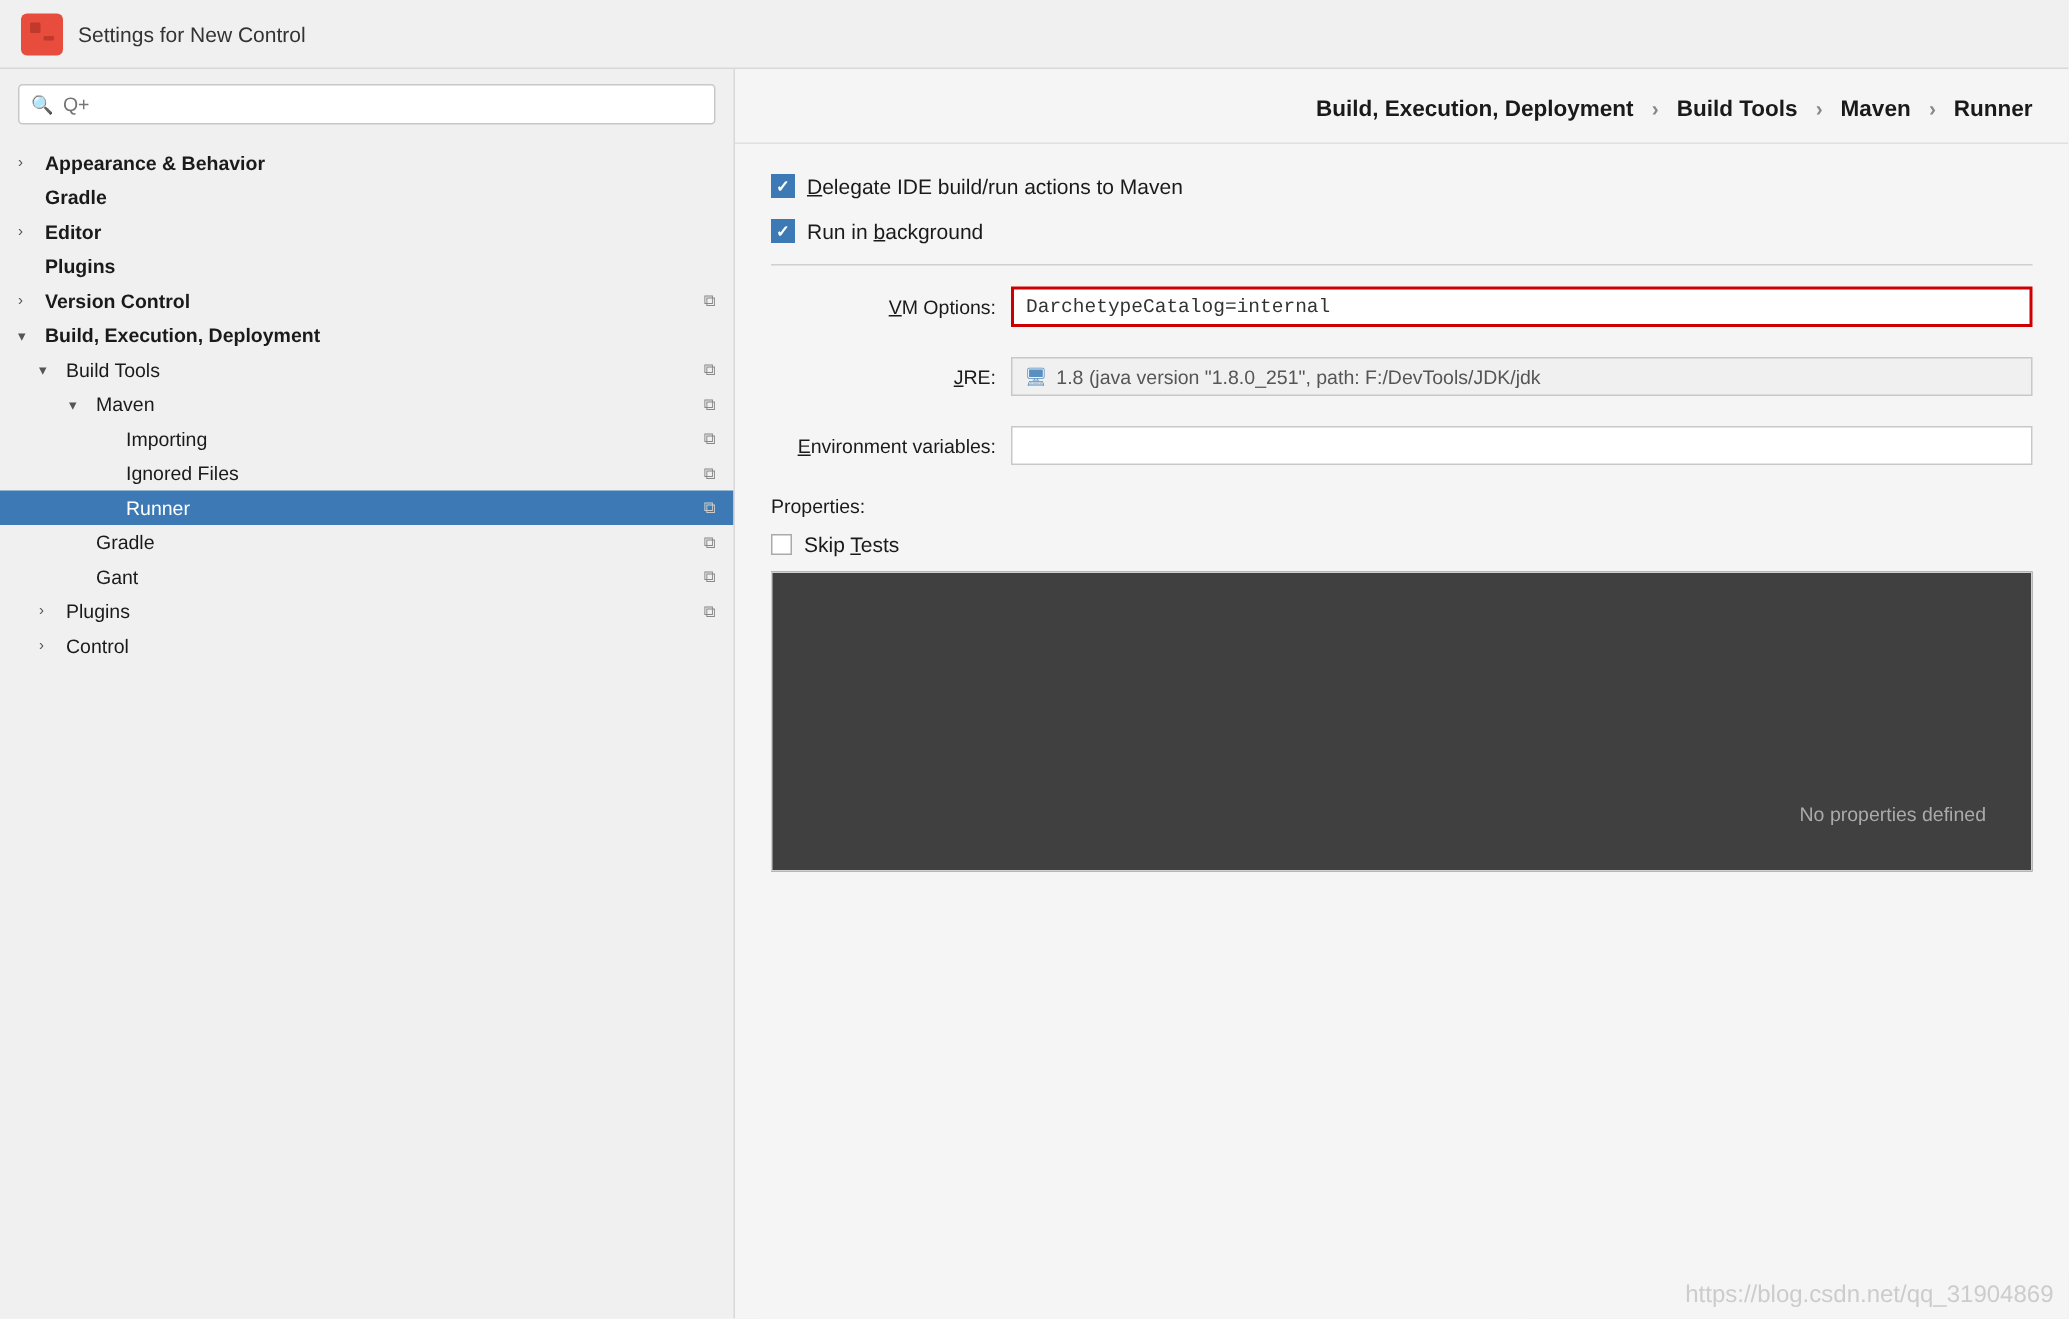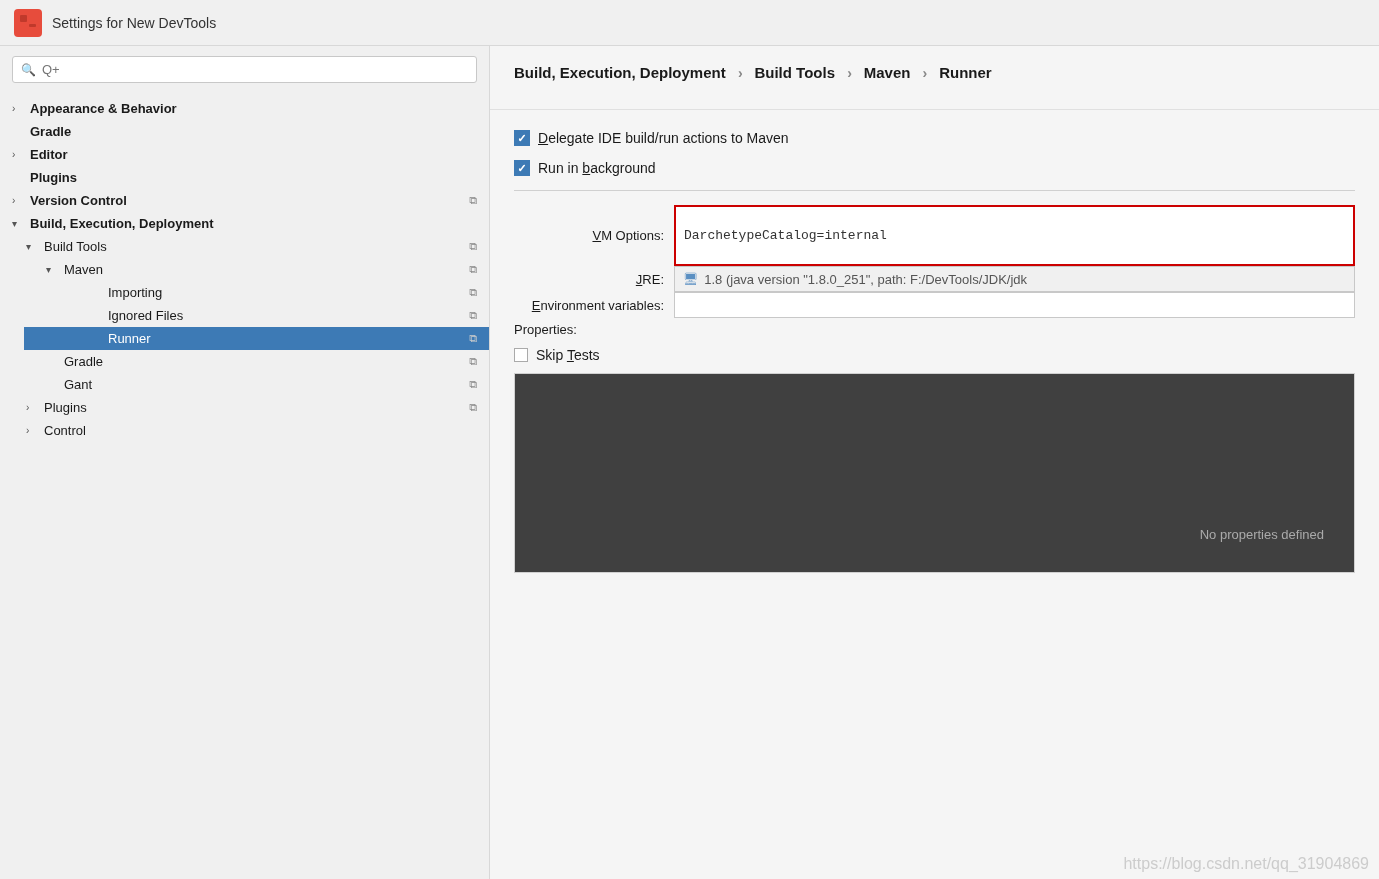--- a/index.html
+++ b/index.html
@@ -118,36 +118,37 @@
       color: #888;
       margin-left: auto;
     }
     .tree-item.selected .copy-icon {
       color: #ccc;
     }
 
     
     .indent-1 { padding-left: 26px; }
     .indent-2 { padding-left: 46px; }
-    .indent-3 { padding-left: 66px; margin-left: 24px; }
+    .indent-3 { padding-left: 66px; }
 
     
     .content-panel {
       flex: 1;
       background: #f5f5f5;
       display: flex;
       flex-direction: column;
       overflow: hidden;
     }
 
     
     .breadcrumb-bar {
-      padding: 18px 24px 28px;
+      padding: 18px 24px 14px;
       background: #f5f5f5;
       border-bottom: 1px solid #e0e0e0;
+      text-align: right;
     }
     .breadcrumb-bar .breadcrumb-text {
       font-size: 15px;
       font-weight: bold;
       color: #1a1a1a;
     }
     .breadcrumb-separator {
       color: #888;
       margin: 0 8px;
       font-size: 14px;
@@ -202,41 +203,41 @@
     .separator-line {
       width: 100%;
       height: 1px;
       background: #d0d0d0;
       margin: 8px 0 14px;
     }
 
     .field-row {
       display: flex;
       align-items: center;
-      margin-bottom: 0;
+      margin-bottom: 20px;
       gap: 10px;
     }
     .field-label {
       font-size: 13px;
       min-width: 150px;
       text-align: right;
     }
     .field-label u {
       text-decoration: underline;
     }
 
     .vm-options-input-wrapper {
       position: relative;
       flex: 1;
     }
     .vm-options-input {
       width: 100%;
       font-family: 'Courier New', monospace;
       font-size: 13px;
-      padding: 21px 8px;
+      padding: 4px 8px;
       border: 2px solid #cc0000;
       background: white;
       outline: none;
       color: #333;
     }
 
     .jre-field {
       flex: 1;
       padding: 4px 8px;
       border: 1px solid #c8c8c8;
@@ -326,21 +327,21 @@
 
 <div class="title-bar">
   <div class="title-bar-logo">
     <svg width="18" height="18" viewBox="0 0 18 18">
       <rect x="1" y="1" width="7" height="7" fill="#c0392b" rx="1"></rect>
       <rect x="10" y="1" width="7" height="7" fill="#e74c3c" rx="1"></rect>
       <rect x="1" y="10" width="7" height="7" fill="#e74c3c" rx="1"></rect>
       <rect x="10" y="10" width="7" height="3" fill="#c0392b" rx="1"></rect>
     </svg>
   </div>
-  <span class="title-bar-text">Settings for New DevTools</span>
+  <span class="title-bar-text">Settings for New Control</span>
 </div>
 
 <div class="main-layout">
 
   <div class="sidebar">
     <div class="search-box">
       <span class="search-icon-svg">🔍</span>
       <input type="text" placeholder="Q+" style="">
     </div>
 

